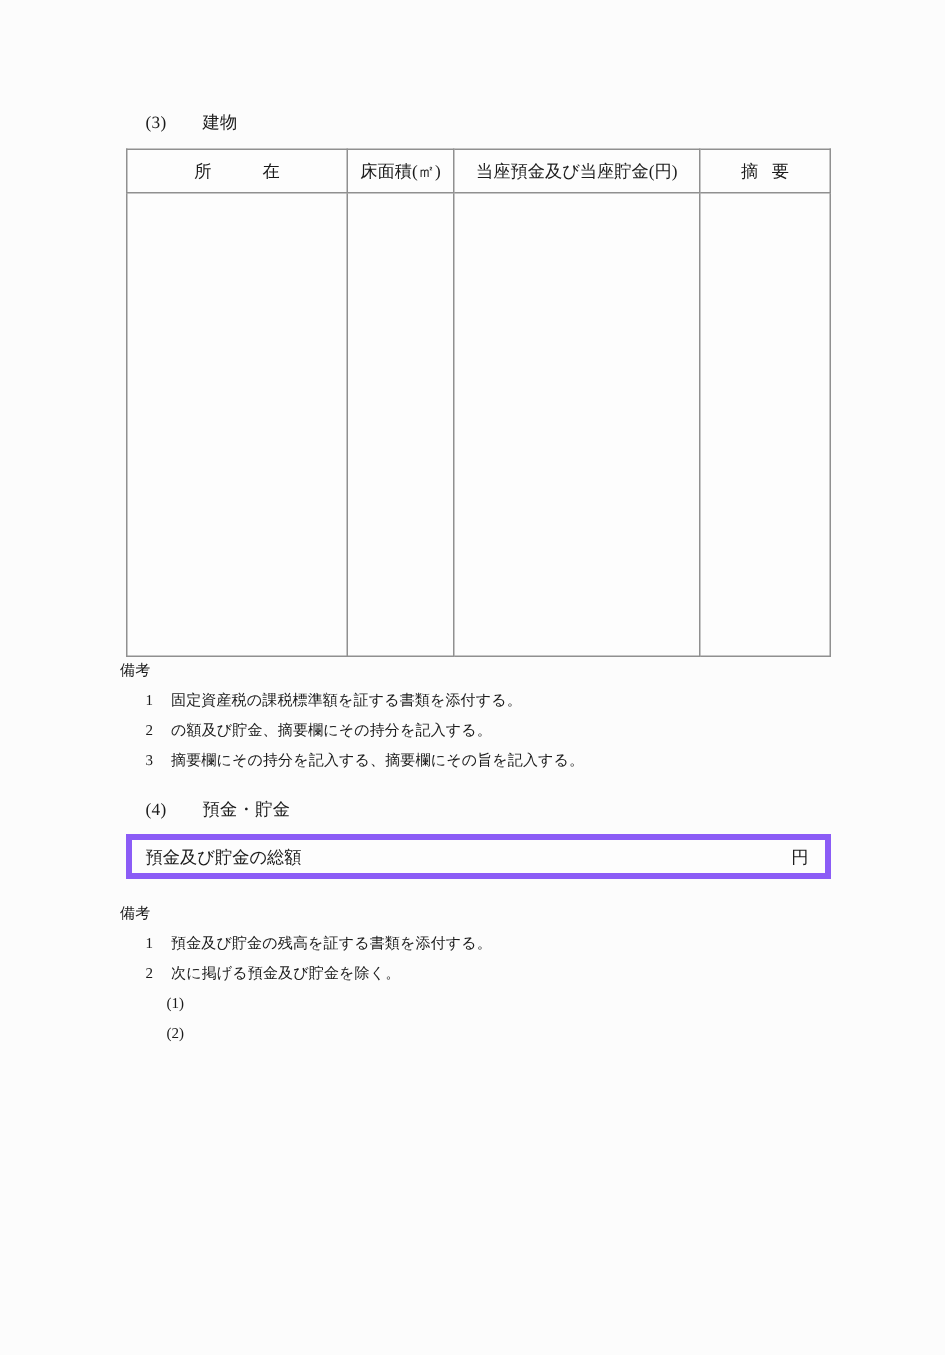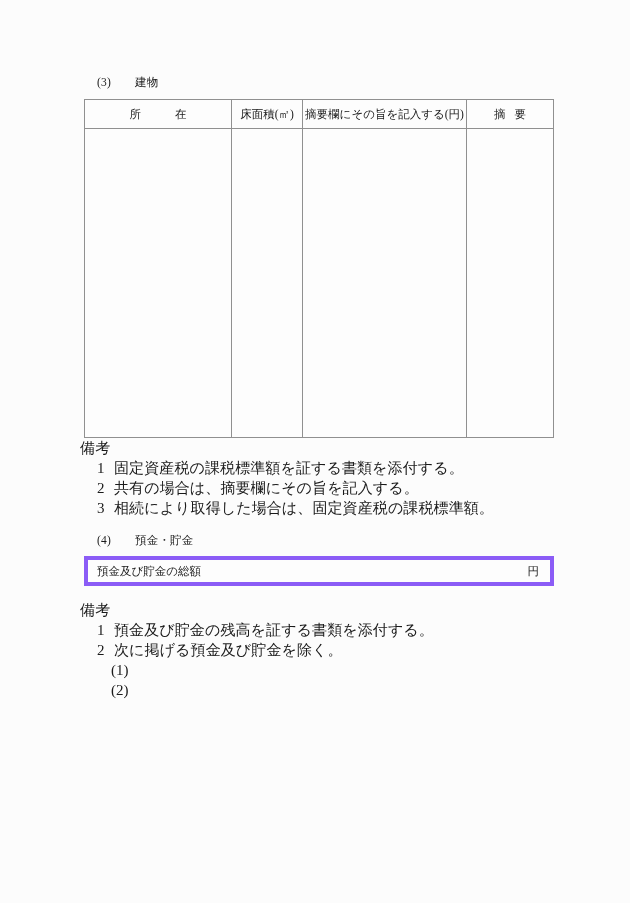--- a/index.html
+++ b/index.html
@@ -81,21 +81,21 @@
   }
   .deposit-unit {
     font-size: 11.5px;
     padding-right: 11px;
     white-space: nowrap;
   }
 
   
   .notes {
     position: absolute;
-    font-size: 15px;
+    font-size: 10px;
     line-height: 20px;
   }
   .notes-title {
     white-space: nowrap;
     letter-spacing: 0.2px;
   }
   .note-item {
     display: flex;
     align-items: flex-start;
   }
@@ -150,21 +150,21 @@
     </colgroup>
     <thead>
       <tr>
         <th>
           <span>所</span><span class="gap-wide"></span><span>在</span>
         </th>
         <th>
           <span>床面積(㎡)</span>
         </th>
         <th>
-          <span>摘要欄にその旨を記入する(円)</span>
+          <span>当座預金及び当座貯金(円)</span>
         </th>
         <th>
           <span>摘</span><span class="gap-narrow"></span><span>要</span>
         </th>
       </tr>
     </thead>
     <tbody>
       <tr>
         <td class="body-cell"></td>
         <td class="body-cell"></td>
@@ -176,25 +176,25 @@
 
   <div class="notes" style="left:80px; top:438px; width:470px;">
     <div class="notes-title">備考</div>
 
     <div class="note-item">
       <span class="marker">1</span>
       <span class="note-text">固定資産税の課税標準額を証する書類を添付する。</span>
     </div>
     <div class="note-item">
       <span class="marker">2</span>
-      <span class="note-text">共有の場合は、摘要欄にその旨を記入する。</span>
+      <span class="note-text">の額及び貯金、摘要欄にその持分を記入する。</span>
     </div>
     <div class="note-item">
       <span class="marker">3</span>
-      <span class="note-text">相続により取得した場合は、固定資産税の課税標準額。</span>
+      <span class="note-text">摘要欄にその持分を記入する、摘要欄にその旨を記入する。</span>
     </div>
   </div>
 
   <div class="section-heading" style="left:97px; top:533px;">
     <span class="sh-num">(4)</span><span>預金・貯金</span>
   </div>
 
   <div class="deposit-box" style="left:84px; top:556px; width:470px; height:30px;">
     <span class="deposit-label">預金及び貯金の総額</span>
     <span class="deposit-unit">円</span>

